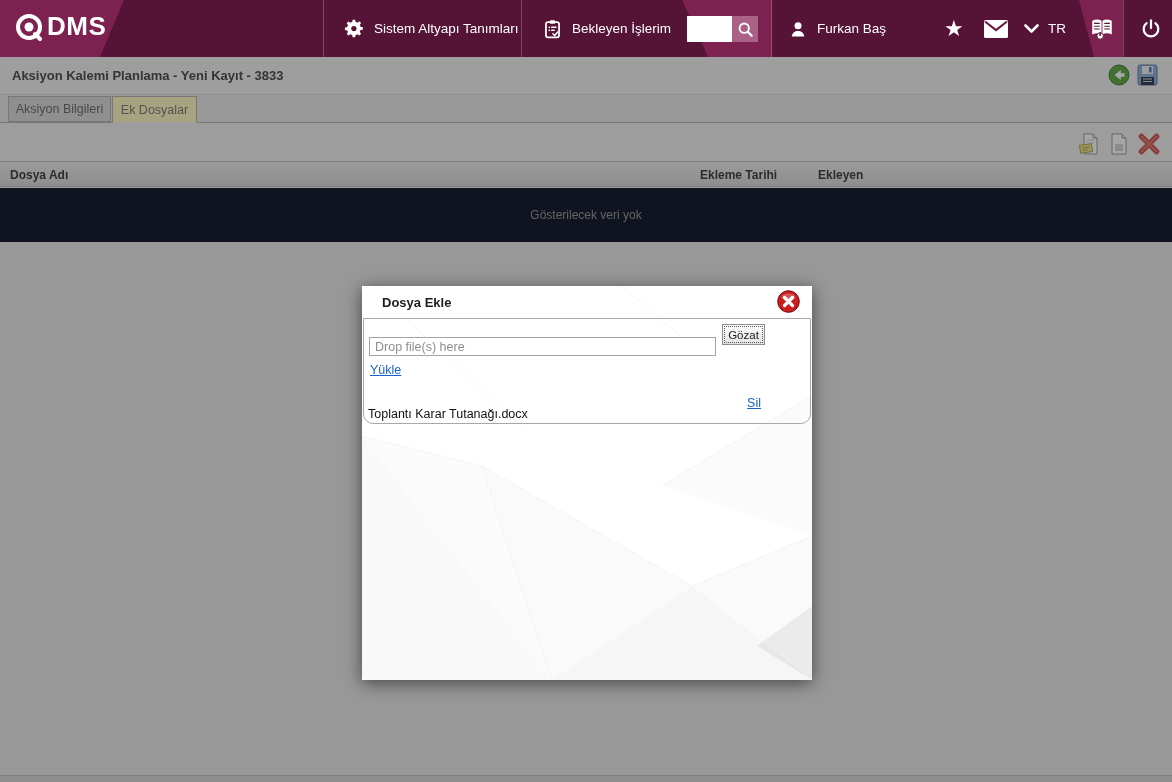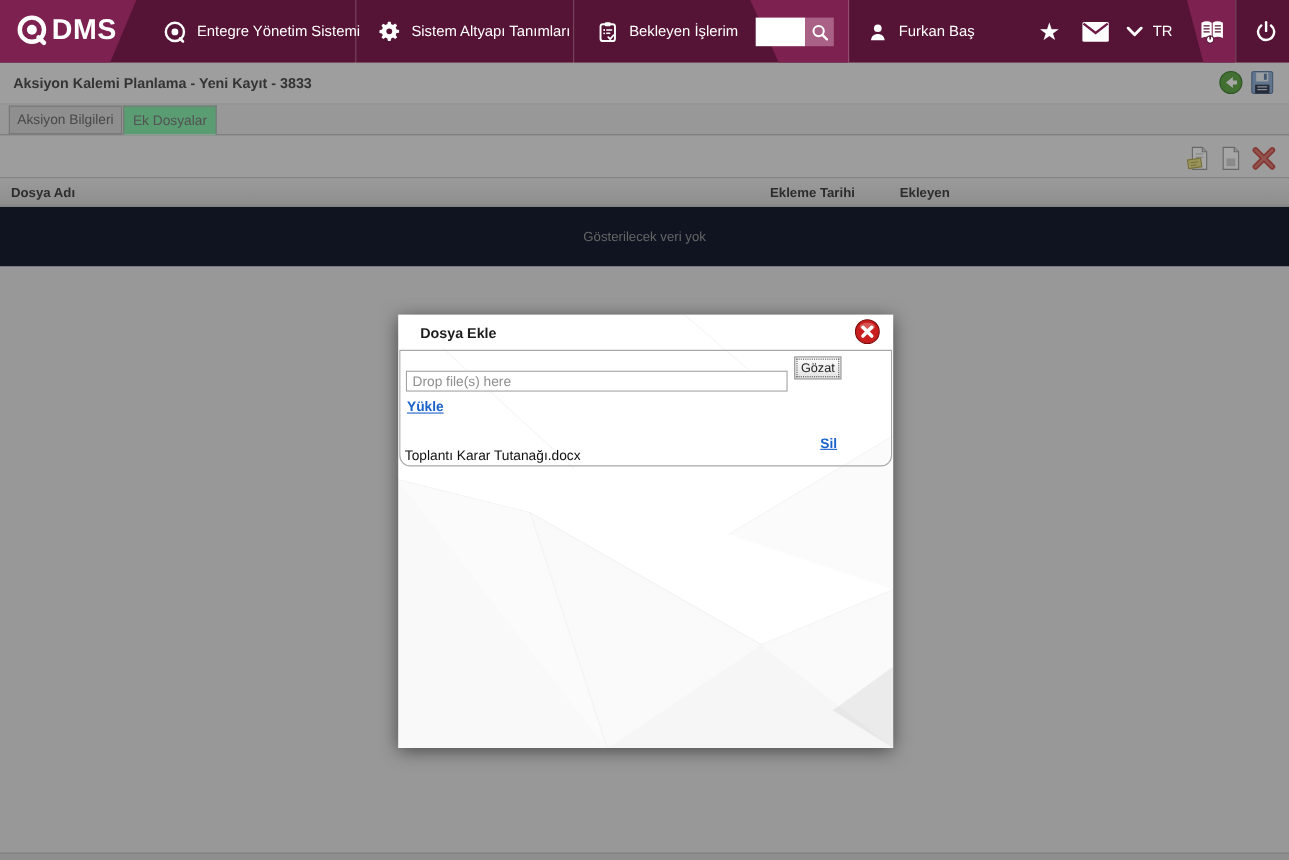--- a/index.html
+++ b/index.html
@@ -25,21 +25,21 @@
   
   .titlebar { position:absolute; left:0; top:57px; width:1172px; height:38px; background:#f1f1f1; border-bottom:1px solid #d9d9d9; }
   .page-title { position:absolute; left:12px; top:11px; font-size:13px; font-weight:bold; color:#4a4a4a; }
   .title-actions { position:absolute; right:14px; top:7px; display:flex; gap:7px; align-items:center; }
   .icon-btn { background:none; border:none; padding:0; cursor:pointer; display:flex; align-items:center; }
 
   
   .tabs { position:absolute; left:0; top:96px; height:26px; z-index:5; }
   .tab { position:absolute; top:0; height:26px; border:1px solid #b3b3b3; display:flex; align-items:center; justify-content:center; font-size:12.5px; cursor:pointer; }
   .tab-inactive { left:8px; width:103px; background:#d9d9d9; color:#6b6b6b; }
-  .tab-active   { left:112px; width:85px; background:#86efac; color:#7a7a7a; border-bottom:1px solid #f0f0f0; height:27px; }
+  .tab-active   { left:112px; width:85px; background:#fef9c3; color:#7a7a7a; border-bottom:1px solid #f0f0f0; height:27px; }
 
   
   .panel { position:absolute; left:0; top:122px; width:1172px; height:120px; background:#f0f0f0; border-top:1px solid #b3b3b3; border-bottom:1px solid #c6c6c6; }
   .toolbar { position:absolute; right:10px; top:8px; display:flex; gap:5px; align-items:center; }
 
   
   .grid-header { position:absolute; left:0; top:38px; width:1172px; height:26px; background:linear-gradient(#ececec,#d8d8d8); border-top:1px solid #c2c2c2; border-bottom:1px solid #bdbdbd; }
   .col { position:absolute; top:6px; font-size:12px; font-weight:bold; color:#3d3d3d; }
   .col-1 { left:10px; } .col-2 { left:700px; } .col-3 { left:818px; }
   .grid-body { position:absolute; left:0; top:65px; width:1172px; height:54px; background:#0f172a; display:flex; align-items:center; justify-content:center; }
@@ -54,21 +54,21 @@
   
   .modal { position:absolute; left:362px; top:286px; width:450px; height:394px; background:#fff; z-index:100; box-shadow:0 3px 16px rgba(0,0,0,.55); }
   .modal-pattern { position:absolute; left:0; top:0; width:450px; height:394px; }
   .modal-inner { position:relative; z-index:2; height:100%; }
   .modal-title { position:absolute; left:20px; top:9px; font-size:13px; font-weight:bold; color:#1d1d1d; }
   .modal-close { position:absolute; right:12px; top:4px; width:23px; height:23px; background:none; border:none; padding:0; cursor:pointer; }
   .upload-box { position:absolute; left:1px; right:1px; top:32px; height:106px; border:1px solid #a8a8a8; border-radius:0 0 10px 10px; }
   .file-input { position:absolute; left:5px; top:6px; width:347px; height:19px; border:1px solid #a3a3a3; font-size:12.5px; padding:0 5px; color:#333;margin-top:12px; }
   .file-input::placeholder { color:#8f8f8f; }
   .browse-btn { position:absolute; left:358px; top:5px; width:43px; height:21px; background:linear-gradient(#fdfdfd,#e3e3e3); border:1px solid #8d8d8d; outline:1px dotted #555; outline-offset:-3px; font-size:11.5px; color:#222; cursor:pointer; font-family:"Liberation Sans",sans-serif; }
-  .link { color:#1a62c9; text-decoration:underline; font-size:12.5px; cursor:pointer;font-weight:bold; }
+  .link { color:#1a62c9; text-decoration:underline; font-size:12.5px; cursor:pointer; }
   .upload-link { position:absolute; left:6px; top:44px; }
   .delete-link { position:absolute; right:49px; bottom:13px; }
   .file-name { position:absolute; left:4px; bottom:2px; font-size:12.5px; color:#111; }
 </style>
 </head>
 <body>
 
 <div class="nav">
   <div class="nav-seg seg-logo"></div>
   <div class="nav-seg seg-search"></div>
@@ -78,30 +78,20 @@
     <span class="nav-icon">
       <svg width="30" height="30" viewBox="0 0 30 30">
           <circle cx="15" cy="15" r="11" fill="none" stroke="#fff" stroke-width="4"></circle>
           <circle cx="15" cy="15" r="4.5" fill="#fff"></circle>
           <path d="M21 22 l5 5" stroke="#fff" stroke-width="4" stroke-linecap="round"></path>
         </svg>
     </span>
     <span class="logo-text">DMS</span>
   </div>
 
-  <div class="nav-item" style="left:148px">
-    <span class="nav-icon">
-      <svg width="22" height="22" viewBox="0 0 24 24">
-          <circle cx="12" cy="12" r="9" fill="none" stroke="#fff" stroke-width="2.4"></circle>
-          <circle cx="12" cy="12" r="3.4" fill="#fff"></circle>
-          <path d="M17 18.5 l3 3" stroke="#fff" stroke-width="2.6" stroke-linecap="round"></path>
-        </svg>
-    </span>
-    <span>Entegre Yönetim Sistemi</span>
-  </div>
   <div class="nav-div" style="left:323px"></div>
 
   <div class="nav-item" style="left:344px">
     <span class="nav-icon">
       <svg width="21" height="21" viewBox="0 0 24 24">
           <path fill="#fff" d="M21.5 13.4v-2.8l-2.7-.6c-.2-.7-.4-1.3-.8-1.9l1.5-2.3-2-2-2.3 1.5c-.6-.4-1.2-.6-1.9-.8L12.7 2h-2.8l-.6 2.7c-.7.2-1.3.4-1.9.8L5.1 4 3.1 6l1.5 2.3c-.4.6-.6 1.2-.8 1.9l-2.7.6v2.8l2.7.6c.2.7.4 1.3.8 1.9L3.1 18l2 2 2.3-1.5c.6.4 1.2.6 1.9.8l.6 2.7h2.8l.6-2.7c.7-.2 1.3-.4 1.9-.8l2.3 1.5 2-2-1.5-2.3c.4-.6.6-1.2.8-1.9z"></path>
           <circle cx="11.3" cy="12" r="3" fill="#551335"></circle>
         </svg>
     </span>
     <span>Sistem Altyapı Tanımları</span>

